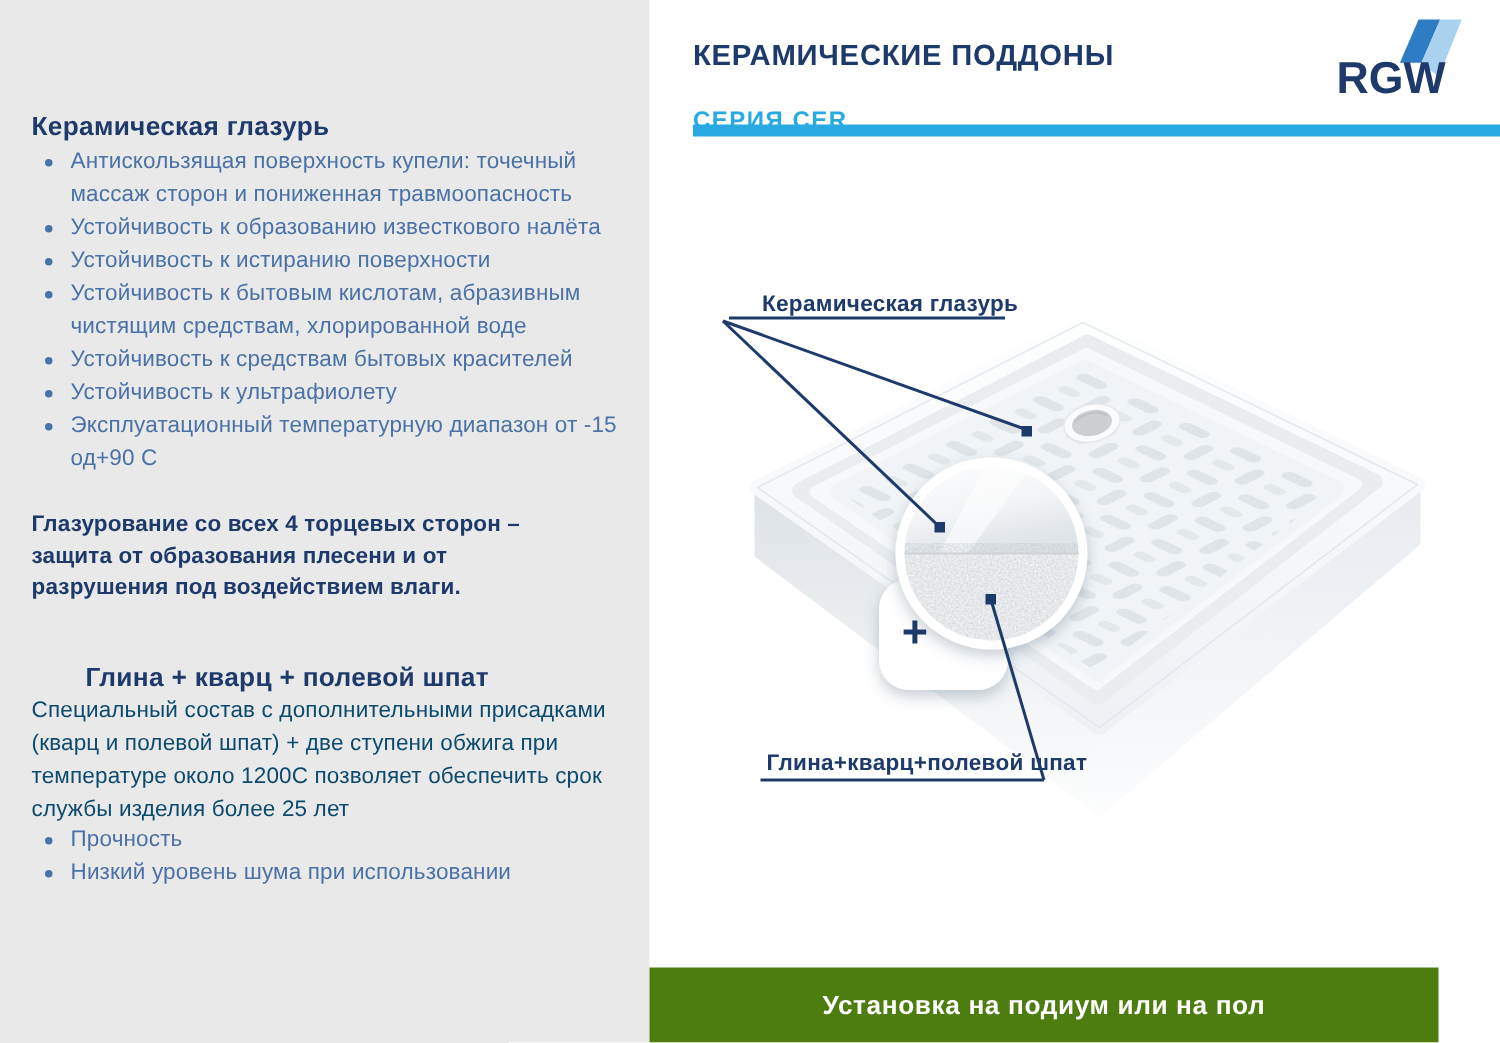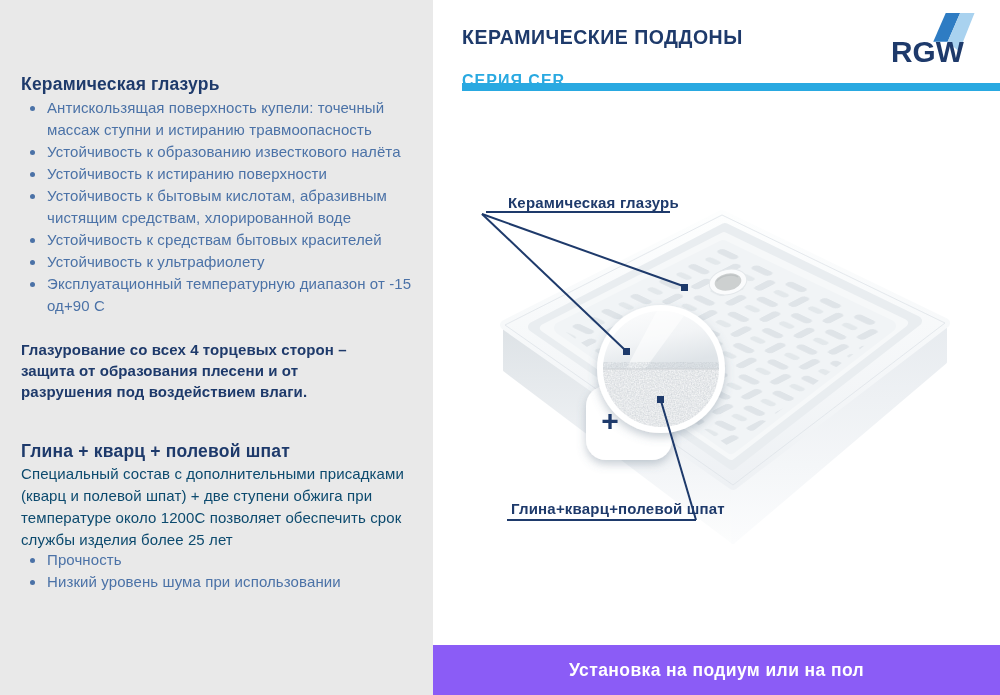--- a/index.html
+++ b/index.html
@@ -11,21 +11,21 @@
   
   .left-panel{
     position:absolute;left:0;top:0;width:433px;height:695px;
     background:#e9e9e9;
   }
   .sec-heading{
     position:absolute;left:21px;margin:0;
     font-size:17.5px;font-weight:bold;color:#1e3a6b;letter-spacing:.2px;
   }
   #s1-head{top:74px;}
-  #s2-head{top:441px;}
+  #s2-head{top:441px;margin-left:36px;}
   ul.bullets{
     position:absolute;left:21px;margin:0;padding:0;list-style:none;
     font-size:15px;line-height:22px;color:#4b72a7;letter-spacing:.1px;
   }
   ul.bullets li{position:relative;padding-left:26px;}
   ul.bullets li::before{
     content:"";position:absolute;left:9px;top:9px;width:5px;height:5px;
     border-radius:50%;background:#4b72a7;
   }
   #s1-list{top:97px;width:404px;}
@@ -55,34 +55,34 @@
   
   .figure-wrap{position:absolute;left:430px;top:190px;width:570px;height:370px;}
   .figure-label{
     position:absolute;margin:0;font-size:15px;font-weight:bold;color:#1e3a6b;letter-spacing:.2px;
     white-space:nowrap;
   }
   #fig-label-top{left:508px;top:194px;}
   #fig-label-bottom{left:511px;top:500px;}
   
   .footer-banner{
-    position:absolute;left:433px;top:645px;width:567px;height:50px;
-    background:#8b5cf6;display:flex;align-items:center;justify-content:center;
+    position:absolute;left:433px;top:645px;width:526px;height:50px;
+    background:#4d7c0f;display:flex;align-items:center;justify-content:center;
   }
   .footer-banner span{
     color:#ffffff;font-size:17.5px;font-weight:bold;letter-spacing:.4px;
   }
 </style>
 </head>
 <body>
 
 <div class="left-panel">
   <h2 class="sec-heading" id="s1-head">Керамическая глазурь</h2>
   <ul class="bullets" id="s1-list">
-      <li>Антискользящая поверхность купели: точечный массаж ступни и истиранию травмоопасность</li>
+      <li>Антискользящая поверхность купели: точечный массаж сторон и пониженная травмоопасность</li>
       <li>Устойчивость к образованию известкового налёта</li>
       <li>Устойчивость к истиранию поверхности</li>
       <li>Устойчивость к бытовым кислотам, абразивным чистящим средствам, хлорированной воде</li>
       <li>Устойчивость к средствам бытовых красителей</li>
       <li>Устойчивость к ультрафиолету</li>
       <li>Эксплуатационный температурную диапазон от -15 од+90 С</li>
     </ul>
 
   <p class="highlight">Глазурование со всех 4 торцевых сторон – защита от образования плесени и от разрушения под воздействием влаги.</p>
 

